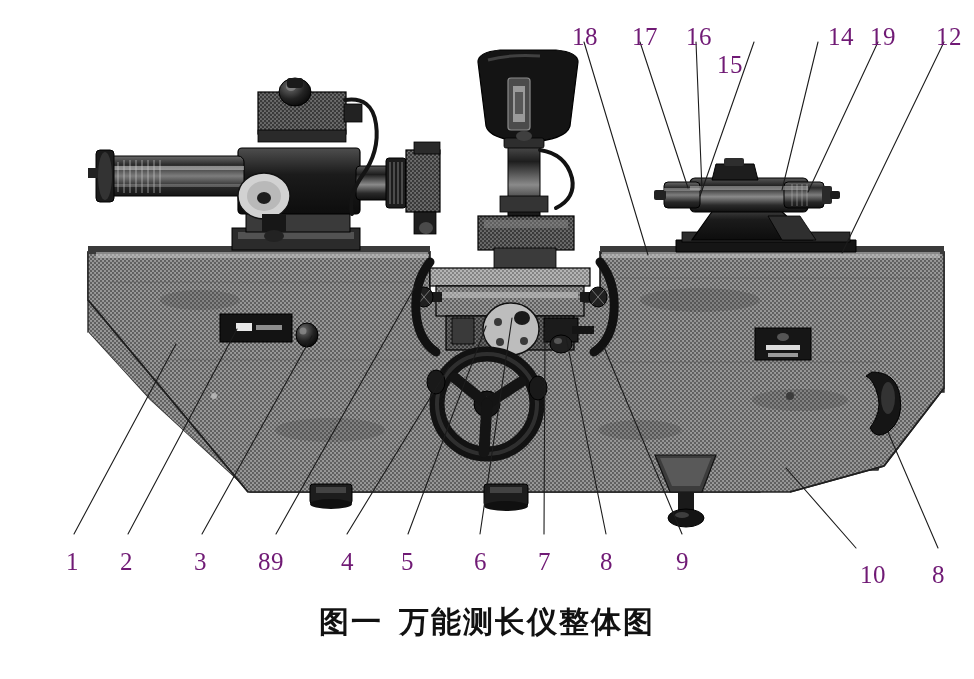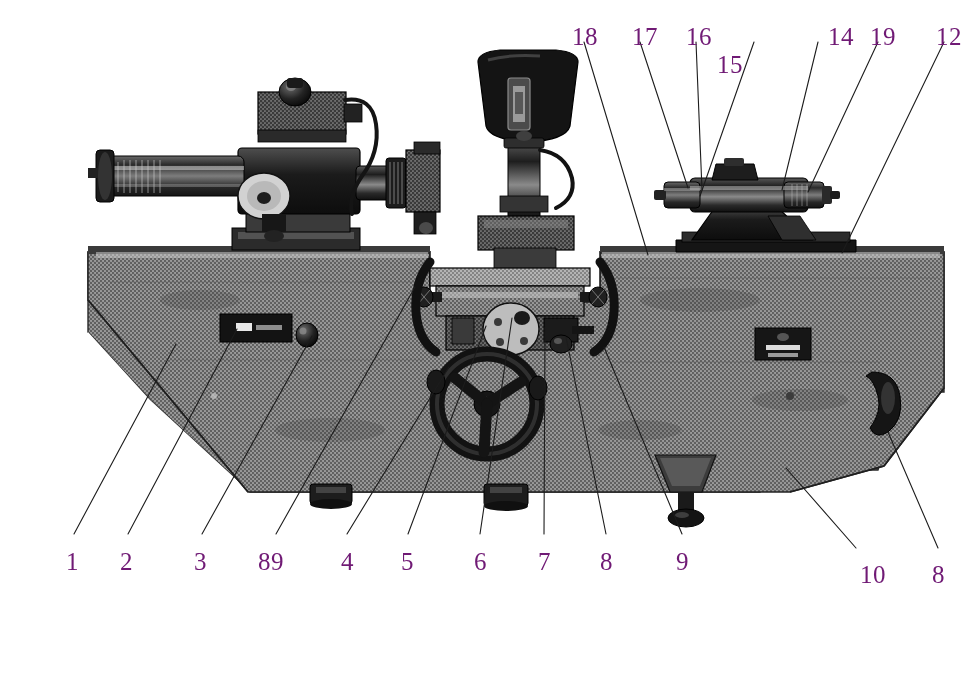--- a/index.html
+++ b/index.html
@@ -420,14 +420,17 @@
   <div class="callout-label" style="left:258px; top:549px;">89</div>
   <div class="callout-label" style="left:341px; top:549px;">4</div>
   <div class="callout-label" style="left:401px; top:549px;">5</div>
   <div class="callout-label" style="left:474px; top:549px;">6</div>
   <div class="callout-label" style="left:538px; top:549px;">7</div>
   <div class="callout-label" style="left:600px; top:549px;">8</div>
   <div class="callout-label" style="left:676px; top:549px;">9</div>
   <div class="callout-label" style="left:860px; top:562px;text-align:right;">10</div>
   <div class="callout-label" style="left:932px; top:562px;">8</div>
 
+  <div id="caption">
+    <span>图一</span><span class="cap-sep"></span><span>万能测长仪整体图</span>
+  </div>
 
 </div>
 
 </body></html>

